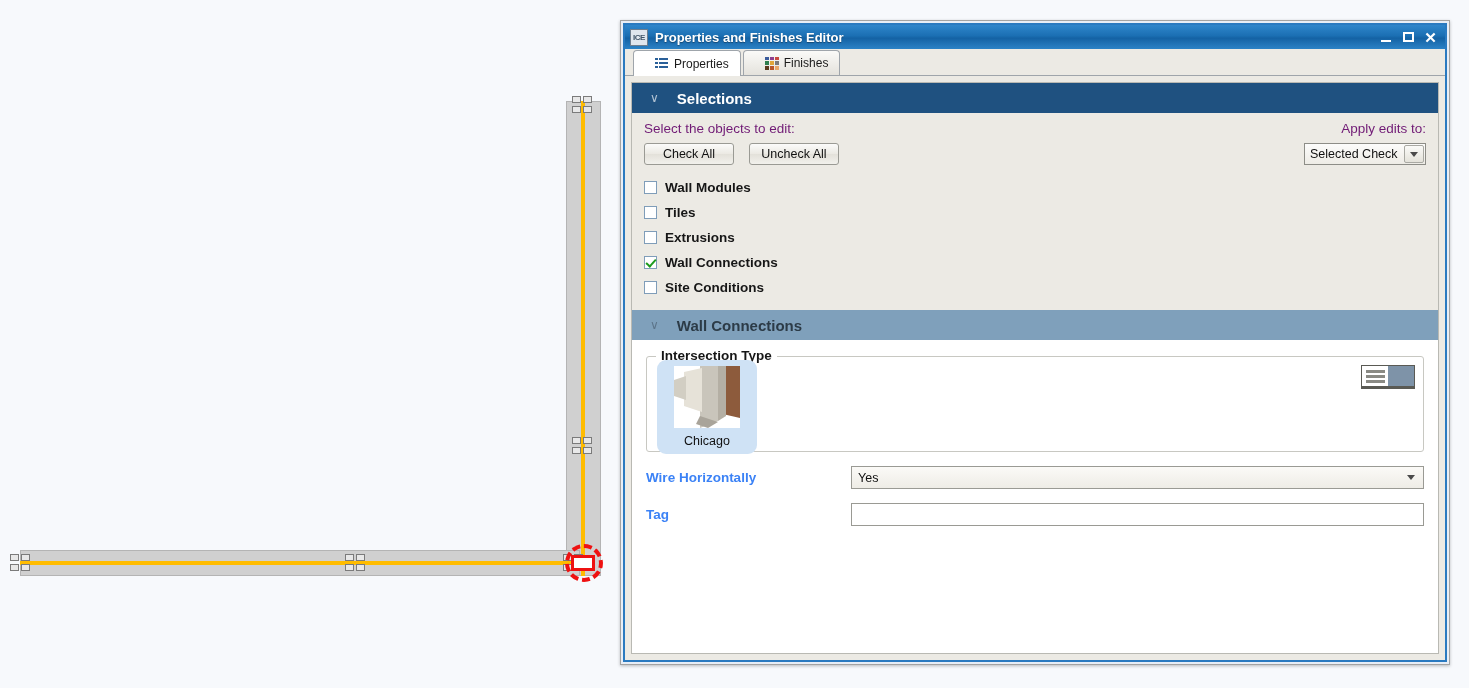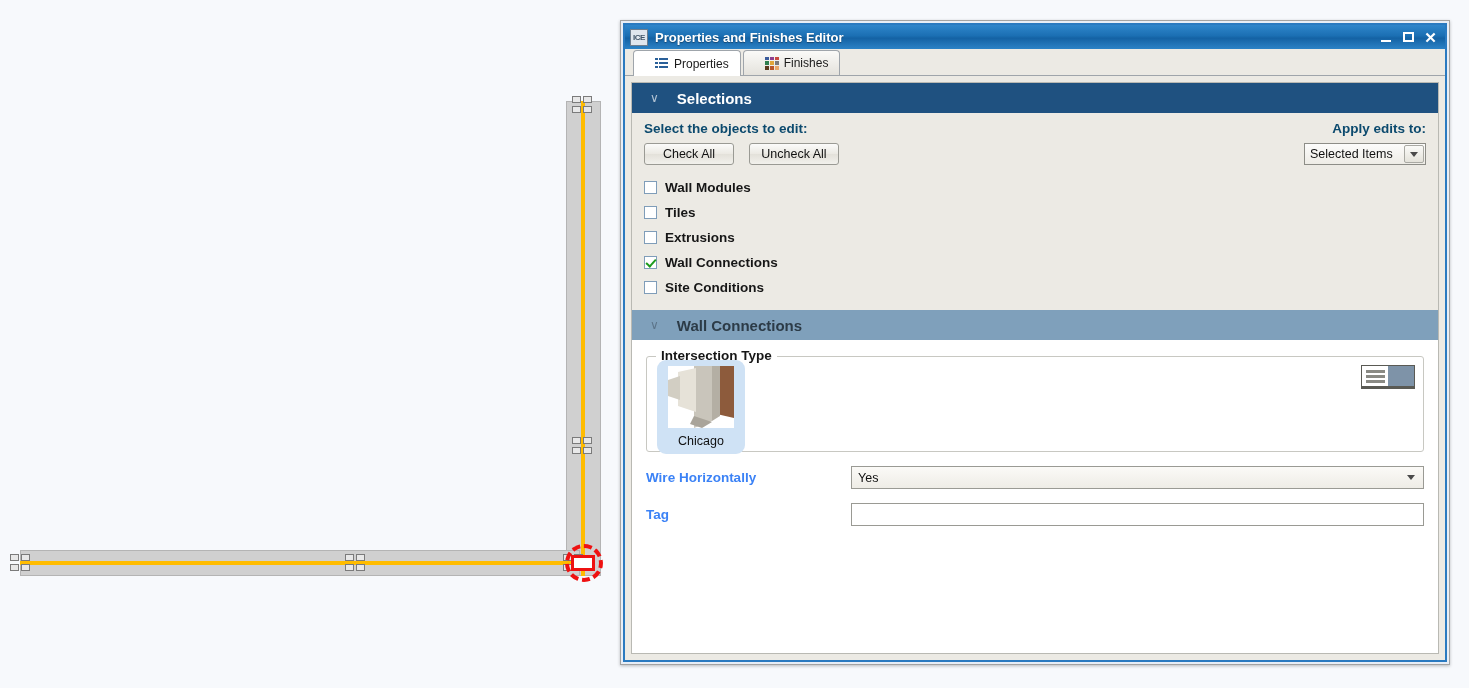--- a/index.html
+++ b/index.html
@@ -180,21 +180,21 @@
   .section-header.light { background: #7fa0bb; color: #2c3b47; }
   .chev {
     font-size: 12px; margin-right: 18px;
     opacity: 0.65; font-weight: normal;
   }
   .section-header.light .chev { color: #4a5e70; }
 
   .panel { background: #eceae4; padding: 8px 12px 10px 12px; }
 
   .row-apply { display: flex; justify-content: space-between; align-items: flex-start; }
-  .lbl-strong { font-size: 13.5px; font-weight: bold; color: #0c4a6e; }
+  .lbl-strong { font-size: 13.5px; font-weight: normal; color: #701a75; }
 
   .btnrow { margin-top: 7px; display: flex; gap: 15px; }
   .btn {
     min-width: 90px; height: 22px;
     font-size: 12.5px; color: #111;
     background: linear-gradient(180deg,#fbfbfa 0%,#eceae4 48%,#e3e1da 52%,#f2f1ec 100%);
     border: 1px solid #9a9a94;
     border-radius: 3px;
     display: flex; align-items: center; justify-content: center;
     box-sizing: border-box;
@@ -254,21 +254,21 @@
     height: 96px;
     box-sizing: border-box;
   }
   .fieldset-legend {
     position: absolute; top: -9px; left: 9px;
     background: #ffffff;
     padding: 0 5px;
     font-size: 13.5px; font-weight: bold; color: #161616;
   }
   .thumb-tile {
-    width: 88px; height: 94px;
+    width: 100px; height: 94px;
     background: #cfe2f5;
     border-radius: 9px;
     position: absolute;
     left: 10px; top: 3px;
     display: flex; flex-direction: column; align-items: center;
     padding-top: 6px;
     box-sizing: border-box;
   }
   .thumb-img {
     width: 66px; height: 62px;
@@ -420,21 +420,21 @@
             <div>
               <div class="lbl-strong">Select the objects to edit:</div>
               <div class="btnrow">
                 <div class="btn">Check All</div>
                 <div class="btn">Uncheck All</div>
               </div>
             </div>
             <div style="text-align:right;">
               <div class="lbl-strong">Apply edits to:</div>
               <div class="combo-small">
-                <span>Selected Items</span>
+                <span>Selected Check</span>
                 <span class="arrowbox">
                     <i class="caret"></i>
                   </span>
               </div>
             </div>
           </div>
 
           <div class="cblist">
             <div class="cbrow">
               <span class="cbox"></span>

